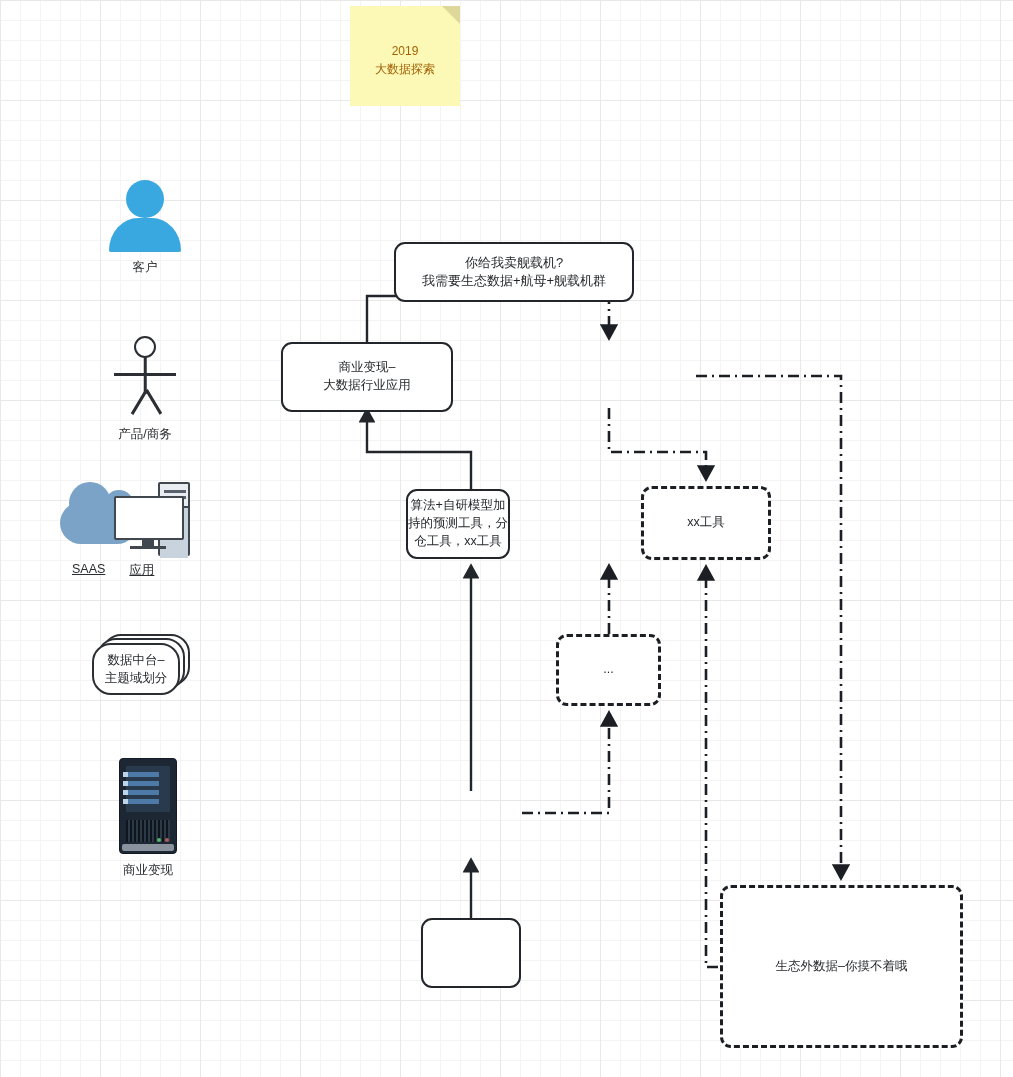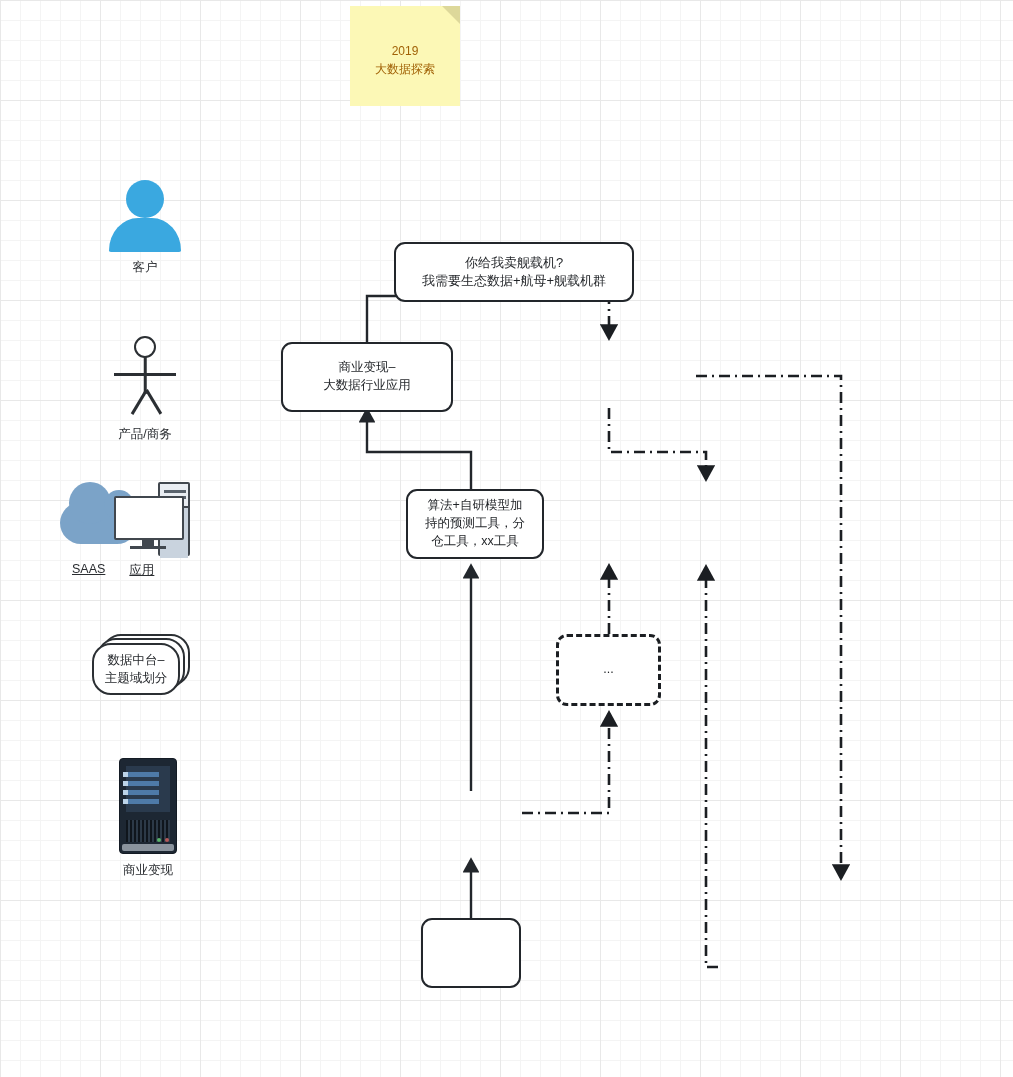--- a/index.html
+++ b/index.html
@@ -345,30 +345,36 @@
     <span class="txt">你给我卖舰载机?
 我需要生态数据+航母+舰载机群</span>
   </div>
 
   <div class="node box-solid" id="n-business-monetization" style="left: 281px; top: 342px; width: 172px; height: 70px; font-size: 12.5px;">
     <span class="txt">商业变现–
 大数据行业应用</span>
   </div>
 
 
-  <div class="node box-solid" id="n-algorithm-tools" style="left: 406px; top: 489px; width: 138px; height: 70px; font-size: 12.5px;">
+  <div class="node box-solid" id="n-algorithm-tools" style="left: 406px; top: 489px; width: 104px; height: 70px; font-size: 12.5px;">
     <span class="txt">算法+自研模型加
 持的预测工具，分
 仓工具，xx工具</span>
   </div>
 
+  <div class="node box-dashdot" id="n-xx-tool" style="left: 641px; top: 486px; width: 130px; height: 74px; font-size: 12.5px;">
+    <span class="txt">xx工具</span>
+  </div>
 
   <div class="node box-dashdot" id="n-ellipsis-node" style="left: 556px; top: 634px; width: 105px; height: 72px; font-size: 12.5px;">
     <span class="txt">...</span>
   </div>
 
 
   <div class="node box-solid" id="n-empty-node" style="left: 421px; top: 918px; width: 100px; height: 70px; font-size: 12.5px;">
     <span class="txt"></span>
   </div>
 
+  <div class="node box-dashdot" id="n-external-ecosystem-data" style="left: 720px; top: 885px; width: 243px; height: 163px; font-size: 12.5px;">
+    <span class="txt">生态外数据–你摸不着哦</span>
+  </div>
 
 </div>
 
 </body></html>

